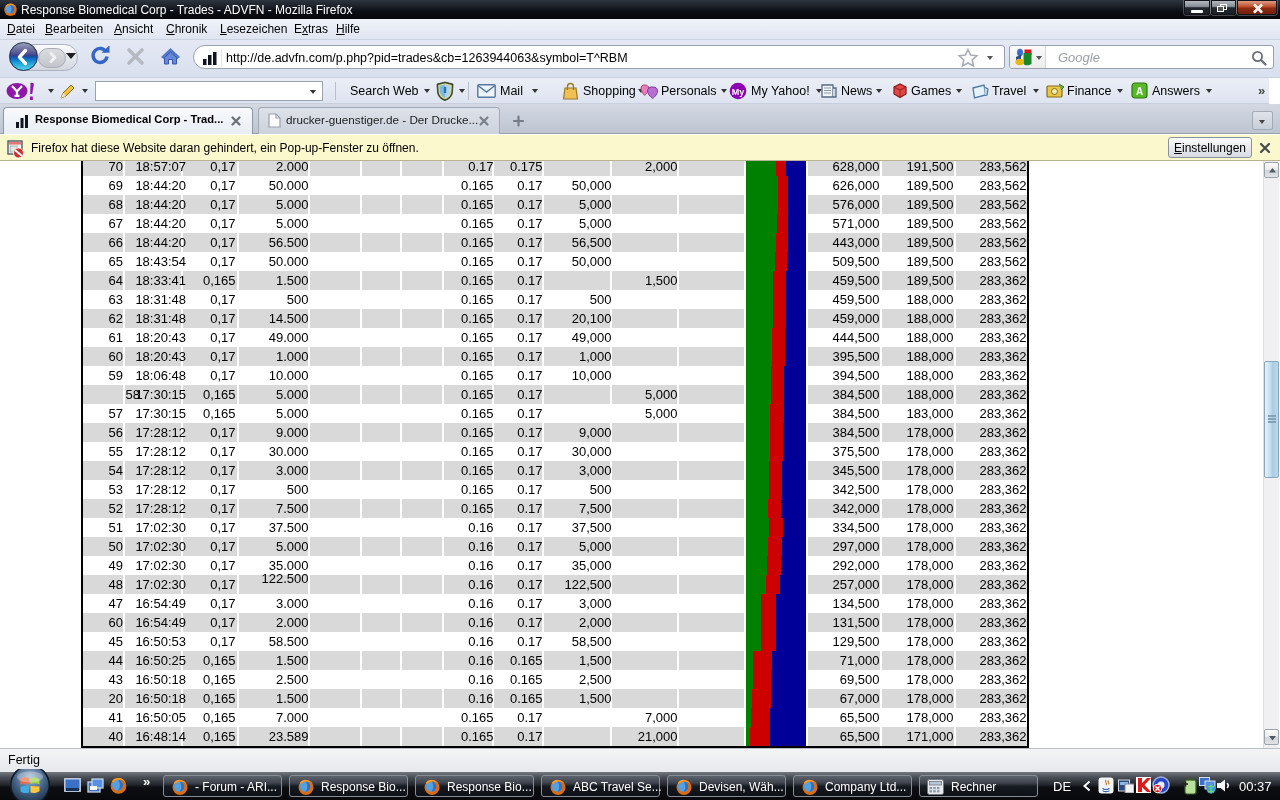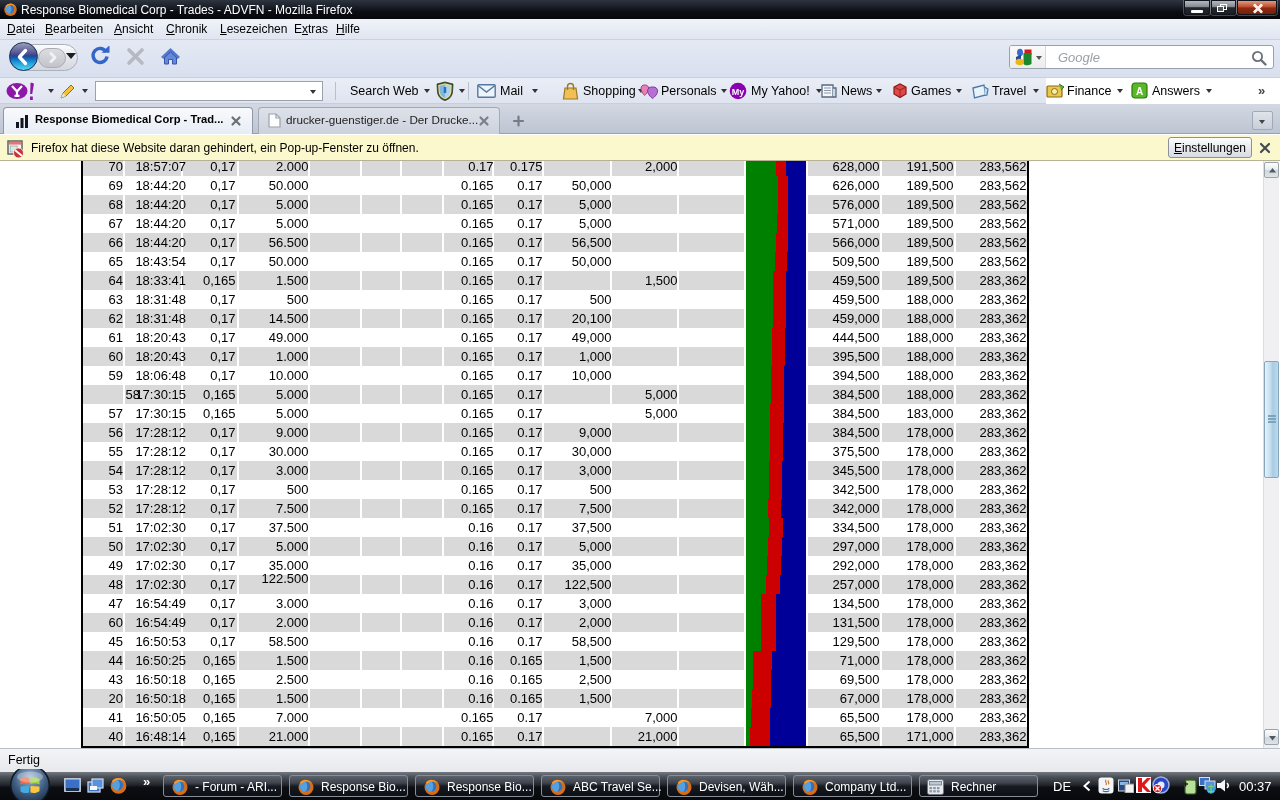--- a/index.html
+++ b/index.html
@@ -63,39 +63,52 @@
       <path d="M16.2 6 A7 7 0 1 0 17 10.5" stroke="#3466c8" stroke-width="3.4" fill="none"></path>
       <path d="M11.5 6.8 L19.5 6.8 L19.5 -0.8 Z" fill="#3466c8"></path>
     </svg>
  <svg class="abs" style="left:126px;top:7px" width="19" height="19">
       <path d="M3 3 L16 16 M16 3 L3 16" stroke="#b6b9c0" stroke-width="3.6" stroke-linecap="round"></path>
     </svg>
  <svg class="abs" style="left:160px;top:6px" width="21" height="20" viewBox="0 0 21 20">
       <path d="M10.5 2 L20 11 L17.5 13 L10.5 6.5 L3.5 13 L1 11 Z" fill="#5577cc"></path>
       <path d="M4.5 11.5 L10.5 6 L16.5 11.5 L16.5 18 L12.5 18 L12.5 13.5 L8.5 13.5 L8.5 18 L4.5 18 Z" fill="#6688d8" stroke="#3355aa" stroke-width="1"></path>
     </svg>
+ <div class="abs" style="left:193px;top:5px;width:812px;height:24px;background:#fff;border:1px solid #98a1ae;border-radius:12px 3px 3px 12px">
+   <svg style="position:absolute;left:8px;top:5px" width="16" height="14">
+        <rect x="1" y="8" width="3.5" height="6" fill="#0d1320"></rect>
+        <rect x="6" y="4" width="3.5" height="10" fill="#0d1320"></rect>
+        <rect x="11" y="1" width="3.5" height="13" fill="#0d1320"></rect>
+      </svg>
+   <div style="position:absolute;left:27px;top:3px;width:1px;height:18px;background:#e0e3e8"></div>
+   <span style="position:absolute;left:32px;top:4.5px;font-size:12.5px;color:#000;white-space:nowrap">http://de.advfn.com/p.php?pid=trades&amp;cb=1263944063&amp;symbol=T^RBM</span>
+   <svg style="position:absolute;left:763px;top:1px" width="22" height="21" viewBox="0 0 22 21">
+        <path d="M11 2.5 L13.6 8.1 L19.8 8.8 L15.2 13 L16.4 19 L11 16 L5.6 19 L6.8 13 L2.2 8.8 L8.4 8.1 Z" fill="#fdfdfd" stroke="#a8adb5" stroke-width="1.6"></path>
+      </svg>
+   <div class="dar" style="position:absolute;left:793px;top:10px;border-top-color:#555"></div>
+ </div>
  <div class="abs" style="left:1009px;top:5px;width:265px;height:24px;background:#fff;border:1px solid #98a1ae;border-radius:3px">
    <div style="position:absolute;left:0;top:0;width:36px;height:22px;background:linear-gradient(#fafafa,#ececec);border-right:1px solid #d8d8d8;border-radius:2px 0 0 2px"></div>
    <svg style="position:absolute;left:4px;top:2px" width="20" height="19" viewBox="0 0 20 19">
         <ellipse cx="6" cy="4.5" rx="3" ry="3.8" fill="#3a6ccc"></ellipse>
         <path d="M2 9 L7 6.5 L7 12 L2 13 Z" fill="#2a4a9c"></path>
         <rect x="10.5" y="1.5" width="7" height="5.5" fill="#d81818"></rect>
         <path d="M9.5 5 L17.5 5 L17.5 16 C14 18 11 17.5 9.5 16 Z" fill="#18882a"></path>
         <ellipse cx="5.5" cy="14" rx="4.2" ry="3.2" fill="#e8b818"></ellipse>
       </svg>
    <div class="dar" style="position:absolute;left:26px;top:10px;border-top-color:#555;border-left-width:3px;border-right-width:3px"></div>
    <span style="position:absolute;left:48px;top:4px;font-size:13px;font-style:italic;color:#9aa0a8">Google</span>
    <svg style="position:absolute;left:240px;top:3px" width="18" height="18" viewBox="0 0 18 18">
         <circle cx="7.5" cy="7.5" r="4.6" fill="none" stroke="#6a7078" stroke-width="1.8"></circle>
         <path d="M11 11 L15.5 15.5" stroke="#6a7078" stroke-width="2.4" stroke-linecap="round"></path>
       </svg>
  </div>
 </div>
 
-<div class="abs" style="left:0;top:78px;width:1046px;height:26px;background:linear-gradient(#eaeef6,#dee4f0);border-bottom:1px solid #c8cfdc">
+<div class="abs" style="left:0;top:78px;width:1269px;height:26px;background:linear-gradient(#eaeef6,#dee4f0);border-bottom:1px solid #c8cfdc">
   <svg class="abs" style="left:6px;top:4px" width="34" height="20" viewBox="0 0 34 20">
       <ellipse cx="11" cy="9" rx="10.5" ry="8" fill="#8d18a8"></ellipse>
       <path d="M6 4 L11 9.5 L11 13.5 M11 9.5 L16 4 M8.5 13.8 L13.5 13.8" stroke="#fff" stroke-width="2.2" fill="none"></path>
       <path d="M24.5 1 C26.5 0.5 28 1.2 27.8 2.8 L26.2 12 L24.2 12 Z" fill="#8d18a8"></path>
       <rect x="24" y="14.5" width="2.8" height="3.5" fill="#8d18a8"></rect>
     </svg>
   <div class="abs dar" style="left:48px;top:11px"></div>
   <svg class="abs" style="left:59px;top:5px" width="17" height="17" viewBox="0 0 17 17">
       <path d="M2 15 L4 10 L12 2 L15 5 L7 13 Z" fill="#f5c03a" stroke="#8a6d1f" stroke-width="1"></path>
       <path d="M2 15 L4 10 L7 13 Z" fill="#e8e2d2"></path>
@@ -386,21 +399,21 @@
       <div class="tc" style="top:57px;left:813.5px;width:66px">571,000</div>
       <div class="tc" style="top:57px;left:887.5px;width:66px">189,500</div>
       <div class="tc" style="top:57px;left:960.5px;width:66px">283,562</div>
       <div class="tc" style="top:76px;left:83px;width:40px">66</div>
       <div class="tc tl" style="top:76px;left:126px;width:60px">18:44:20</div>
       <div class="tc" style="top:76px;left:189.5px;width:46px">0,17</div>
       <div class="tc" style="top:76px;left:244.5px;width:64px">56.500</div>
       <div class="tc" style="top:76px;left:447.5px;width:46px">0.165</div>
       <div class="tc" style="top:76px;left:496.5px;width:46px">0.17</div>
       <div class="tc" style="top:76px;left:547.5px;width:64px">56,500</div>
-      <div class="tc" style="top:76px;left:813.5px;width:66px">566,000</div>
+      <div class="tc" style="top:76px;left:813.5px;width:66px">443,000</div>
       <div class="tc" style="top:76px;left:887.5px;width:66px">189,500</div>
       <div class="tc" style="top:76px;left:960.5px;width:66px">283,562</div>
       <div class="tc" style="top:95px;left:83px;width:40px">65</div>
       <div class="tc tl" style="top:95px;left:126px;width:60px">18:43:54</div>
       <div class="tc" style="top:95px;left:189.5px;width:46px">0,17</div>
       <div class="tc" style="top:95px;left:244.5px;width:64px">50.000</div>
       <div class="tc" style="top:95px;left:447.5px;width:46px">0.165</div>
       <div class="tc" style="top:95px;left:496.5px;width:46px">0.17</div>
       <div class="tc" style="top:95px;left:547.5px;width:64px">50,000</div>
       <div class="tc" style="top:95px;left:813.5px;width:66px">509,500</div>
@@ -642,21 +655,21 @@
       <div class="tc" style="top:551px;left:244.5px;width:64px">7.000</div>
       <div class="tc" style="top:551px;left:447.5px;width:46px">0.165</div>
       <div class="tc" style="top:551px;left:496.5px;width:46px">0.17</div>
       <div class="tc" style="top:551px;left:615.5px;width:62px">7,000</div>
       <div class="tc" style="top:551px;left:813.5px;width:66px">65,500</div>
       <div class="tc" style="top:551px;left:887.5px;width:66px">178,000</div>
       <div class="tc" style="top:551px;left:960.5px;width:66px">283,362</div>
       <div class="tc" style="top:570px;left:83px;width:40px">40</div>
       <div class="tc tl" style="top:570px;left:126px;width:60px">16:48:14</div>
       <div class="tc" style="top:570px;left:189.5px;width:46px">0,165</div>
-      <div class="tc" style="top:570px;left:244.5px;width:64px">21.000</div>
+      <div class="tc" style="top:570px;left:244.5px;width:64px">23.589</div>
       <div class="tc" style="top:570px;left:447.5px;width:46px">0.165</div>
       <div class="tc" style="top:570px;left:496.5px;width:46px">0.17</div>
       <div class="tc" style="top:570px;left:615.5px;width:62px">21,000</div>
       <div class="tc" style="top:570px;left:813.5px;width:66px">65,500</div>
       <div class="tc" style="top:570px;left:887.5px;width:66px">171,000</div>
       <div class="tc" style="top:570px;left:960.5px;width:66px">283,362</div>
       <div style="position:absolute;left:81px;top:0;width:2px;height:590px;background:#000"></div>
       <div style="position:absolute;left:1027px;top:0;width:2px;height:590px;background:#000"></div>
       <div style="position:absolute;left:81px;top:589px;width:948px;height:2px;background:#000"></div>
     </div>

